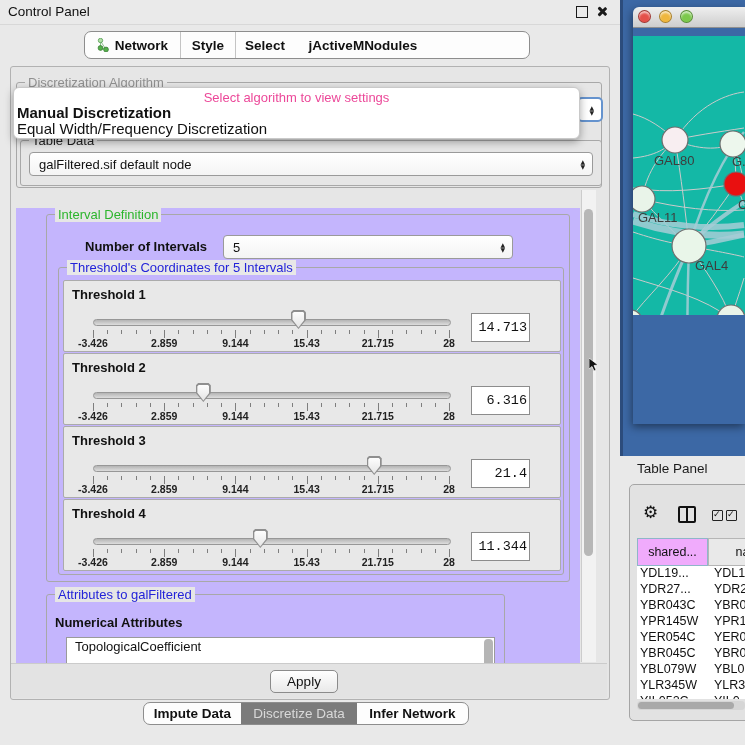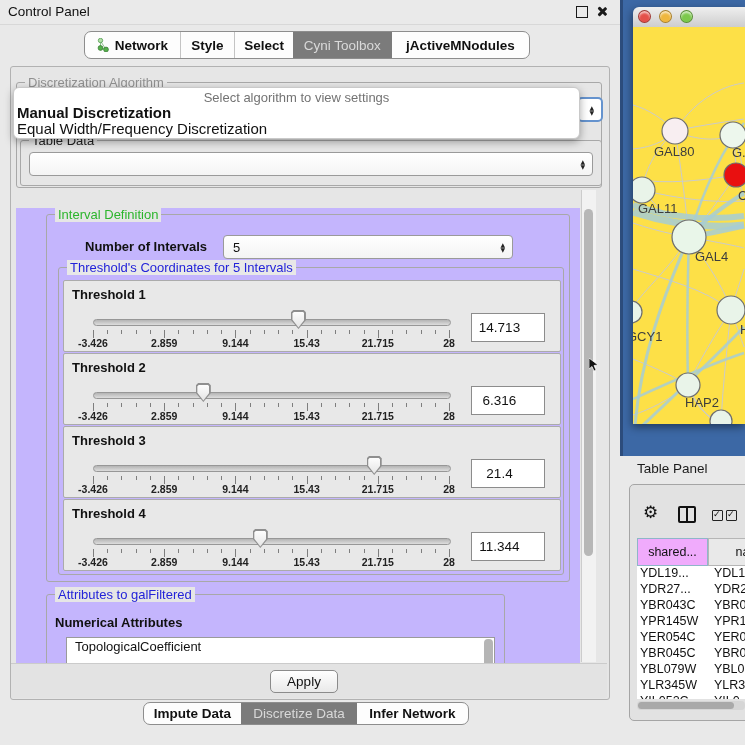--- a/index.html
+++ b/index.html
@@ -29,21 +29,21 @@
   .glabel.green{color:#2cb52c;} .glabel.blue{color:#2323d9;} .glabel.gray{color:#909090;} .glabel.dark{color:#222;}
 
   .combo{position:absolute;background:linear-gradient(#ffffff,#f4f4f4);border:1px solid #9a9a9a;border-radius:4px;font-size:13px;color:#111;}
   .combo .val{position:absolute;left:9px;top:4px;white-space:nowrap;}
   .stepper{position:absolute;right:7px;top:50%;transform:translateY(-50%);display:flex;flex-direction:column;align-items:center;font-family:"DejaVu Sans",sans-serif;font-size:6px;line-height:5px;color:#222;}
 
   #algoGroup{left:16px;top:82px;width:584px;height:104px;}
   #algoFocusCombo{left:577px;top:97px;width:22px;height:21px;background:#fff;border:2px solid #6593ce;border-radius:5px;}
 
   #popup{left:13px;top:87px;width:565px;height:50px;background:#fff;border:1px solid #c9c9c9;border-radius:6px;box-shadow:0 3px 8px rgba(0,0,0,.35);z-index:40;}
-  #popupPlaceholder{left:0;top:2px;width:100%;text-align:center;color:#737373;font-size:13px;}
+  #popupPlaceholder{left:0;top:2px;width:100%;text-align:center;color:#ec4899;font-size:13px;}
   .popOpt{left:3px;font-size:15px;color:#111;white-space:nowrap;}
   #popOpt0{top:16px;font-weight:bold;}
   #popOpt1{top:32px;}
 
   #tableDataGroup{left:20px;top:140px;width:580px;height:44px;}
   #tableDataCombo{left:8px;top:11px;width:562px;height:22px;}
 
   #viewport{left:16px;top:208px;width:564px;height:472px;overflow:hidden;background:#c4b5fd;}
   #vscroll{left:581px;top:190px;width:14px;height:472px;background:#f2f2f2;border-left:1px solid #cccccc;}
   #vscrollThumb{left:2px;top:19px;width:9px;height:347px;background:#b7b7b7;border-radius:5px;}
@@ -56,37 +56,37 @@
   .thpanel{position:absolute;left:4px;width:496px;height:70px;border:1px solid #ababab;background:#e8e8e8;border-radius:2px;}
   .thlabel{position:absolute;left:8px;top:6px;font-weight:bold;font-size:13px;color:#111;}
   .thtrack{position:absolute;left:29px;top:38px;width:356px;height:5px;border:1px solid #979797;border-radius:4px;background:linear-gradient(#b4b4b4,#dddddd);}
   .thhandle{position:absolute;top:29px;width:15px;height:19px;clip-path:polygon(15% 0,85% 0,100% 12%,100% 52%,50% 100%,0 52%,0 12%);background:#8f8f8f;}
   .thhandle .inner{position:absolute;left:1.5px;top:1.5px;width:12px;height:16px;clip-path:polygon(15% 0,85% 0,100% 12%,100% 52%,50% 100%,0 52%,0 12%);background:linear-gradient(#fdfdfd,#e4e4e4);}
   .tickrow{position:absolute;left:29px;top:49px;width:356px;height:10px;pointer-events:none;}
   .tick{position:absolute;top:0;width:1px;background:#7e7e7e;}
   .tick.major{height:8px;} .tick.minor{height:4px;}
   .scalerow{position:absolute;left:29px;top:56px;width:356px;height:13px;pointer-events:none;}
   .scalelab{position:absolute;width:60px;text-align:center;font-size:10.5px;font-weight:bold;color:#222;}
-  .thvalue{position:absolute;left:407px;top:32px;width:55px;height:27px;background:#fff;border:1px solid #8c8c8c;font-size:13.5px;line-height:27px;text-align:center;padding-right:17px;box-sizing:content-box;color:#111;}
+  .thvalue{position:absolute;left:407px;top:32px;width:55px;height:27px;background:#fff;border:1px solid #8c8c8c;font-size:13.5px;line-height:27px;text-align:right;padding-right:2px;box-sizing:content-box;color:#111;font-family:Liberation Mono, monospace;}
 
   #attrGroup{left:30px;top:386px;width:457px;height:140px;}
   #attrListLabel{left:8px;top:20px;font-weight:bold;font-size:13px;color:#111;}
   #attrList{left:19px;top:42px;width:427px;height:96px;background:#fff;border:1px solid #9a9a9a;overflow:hidden;}
   #attrList .item{font-size:13px;color:#111;padding-left:8px;line-height:18px;white-space:nowrap;}
   #attrScroll{right:1px;top:1px;width:9px;height:60px;background:#b5b5b5;border-radius:4px;position:absolute;}
 
   #applyStrip{left:11px;top:663px;width:596px;height:34px;background:#e3e3e3;border-top:1px solid #cbcbcb;border-radius:0 0 3px 3px;}
   #applyBtn{left:270px;top:670px;width:66px;height:21px;background:linear-gradient(#ffffff,#e9e9e9);border:1px solid #8b8b8b;border-radius:5px;font-size:13.5px;text-align:center;line-height:21px;color:#111;}
 
   
   #bluePanel{left:620px;top:0;width:125px;height:456px;background:#3c68a5;box-shadow:inset 3px 0 0 #2c4c7c;}
   #netWindow{left:633px;top:7px;width:112px;height:417px;border-radius:6px 0 0 0;box-shadow:-1px 3px 8px rgba(0,0,0,.45);}
   #winbar{left:0;top:0;width:112px;height:20px;background:linear-gradient(#efefef,#cdcdcd);border-bottom:1px solid #8f8f8f;border-radius:6px 0 0 0;}
   .light{position:absolute;top:3px;width:13px;height:13px;border-radius:50%;border:1px solid rgba(0,0,0,.3);box-sizing:border-box;box-shadow:inset 0 2px 2px rgba(255,255,255,.65);}
-  #canvas{left:0;top:20px;width:112px;height:397px;background:#fde047;overflow:hidden;}
+  #canvas{left:0;top:29px;width:112px;height:279px;background:#14b8a6;overflow:hidden;}
 
   #tpTitle{left:637px;top:461px;font-size:13.5px;color:#1a1a1a;}
   #tpBox{left:629px;top:484px;width:126px;height:235px;background:#e2e2e2;border:1px solid #a5a5a5;border-radius:5px;}
   #gearIcon{left:13px;top:17px;font-family:"DejaVu Sans",sans-serif;font-size:17px;color:#111;}
   #splitIcon{left:48px;top:21px;width:14px;height:13px;border:2px solid #111;border-radius:2px;}
   #splitIcon::after{content:"";position:absolute;left:5.5px;top:0;width:2px;height:13px;background:#111;}
   .cbx{position:absolute;top:25px;width:9px;height:9px;border:1.5px solid #222;border-radius:1px;font-size:9px;line-height:9px;text-align:center;color:#111;}
   .cbx::after{content:"\2713";position:absolute;left:0;top:-1px;}
   #tpTable{left:7px;top:53px;width:140px;height:161px;background:#fff;overflow:hidden;}
   #tpHeader{display:flex;height:28px;}
@@ -125,23 +125,20 @@
         <circle cx="9" cy="11.5" r="2.4" fill="#55b04a" stroke="#3b7d37" stroke-width="0.8"></circle>
       </svg>
       <span>Network</span>
     </div>
     <div class="seg divl" style="width:54px">
         <span>Style</span>
       </div>
     <div class="seg divl" style="width:58px">
         <span>Select</span>
       </div>
-    <div class="seg sel" style="width:99px">
-        <span>Cyni Toolbox</span>
-      </div>
     <div class="seg" style="width:138px">
         <span>jActiveMNodules</span>
       </div>
   </div>
 
   <div class="abs" id="outerBox"></div>
 
   <div class="abs gbox" id="algoGroup">
     <span class="glabel gray">Discretization Algorithm</span>
   </div>
@@ -154,20 +151,21 @@
 
   <div class="abs" id="popup">
     <div class="abs" id="popupPlaceholder">Select algorithm to view settings</div>
     <div class="abs popOpt" id="popOpt0">Manual Discretization</div>
     <div class="abs popOpt" id="popOpt1">Equal Width/Frequency Discretization</div>
   </div>
 
   <div class="abs gbox" id="tableDataGroup">
     <span class="glabel dark">Table Data</span>
     <div class="combo" id="tableDataCombo">
+      <span class="val">galFiltered.sif default node</span>
       <span class="stepper">
           <span>▲</span>
           <span>▼</span>
         </span>
     </div>
   </div>
 
   <div class="abs" id="viewport">
 
     <div class="abs gbox" id="intervalGroup">

